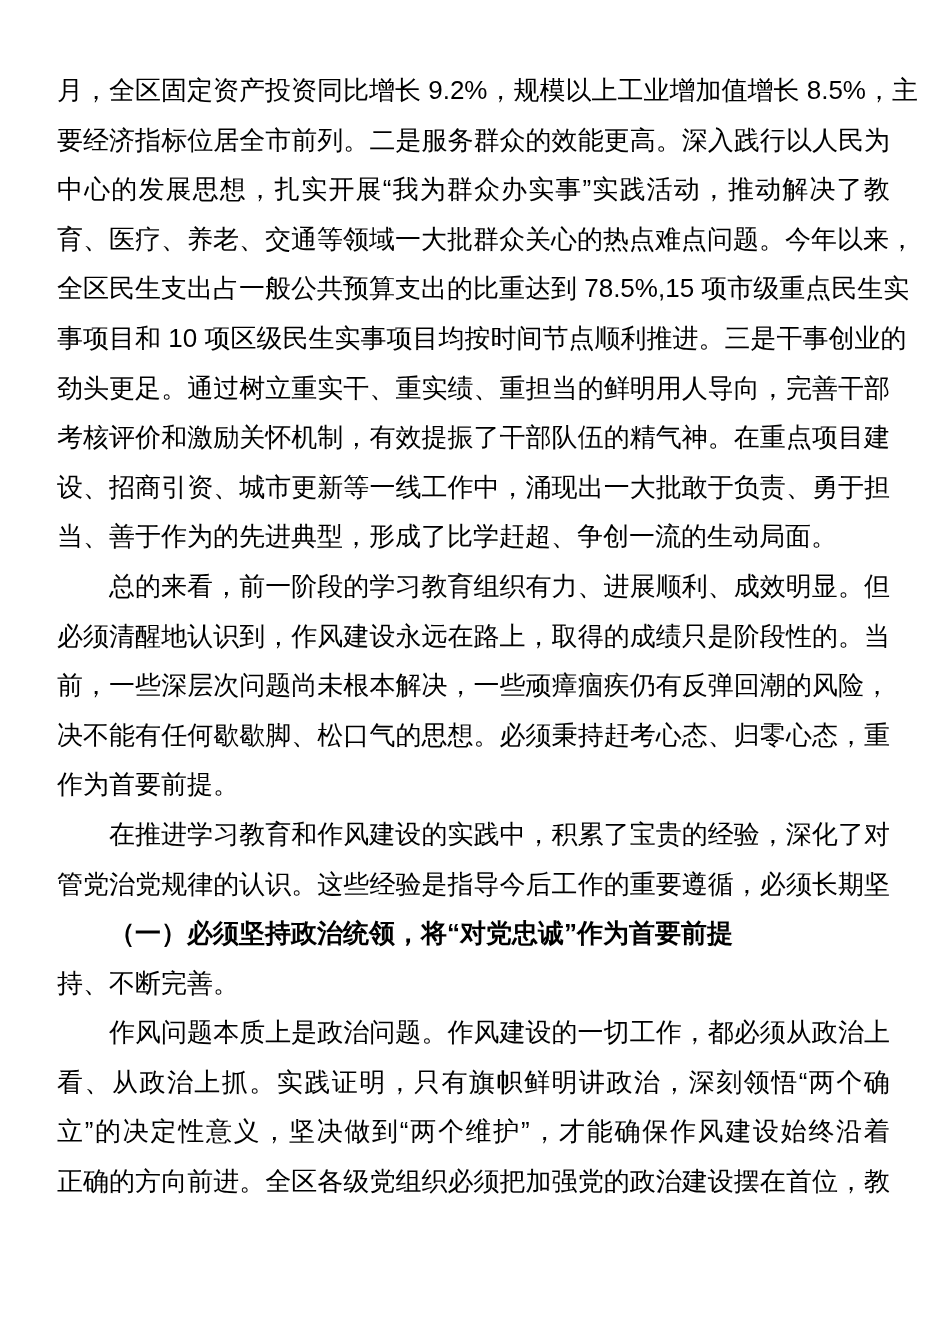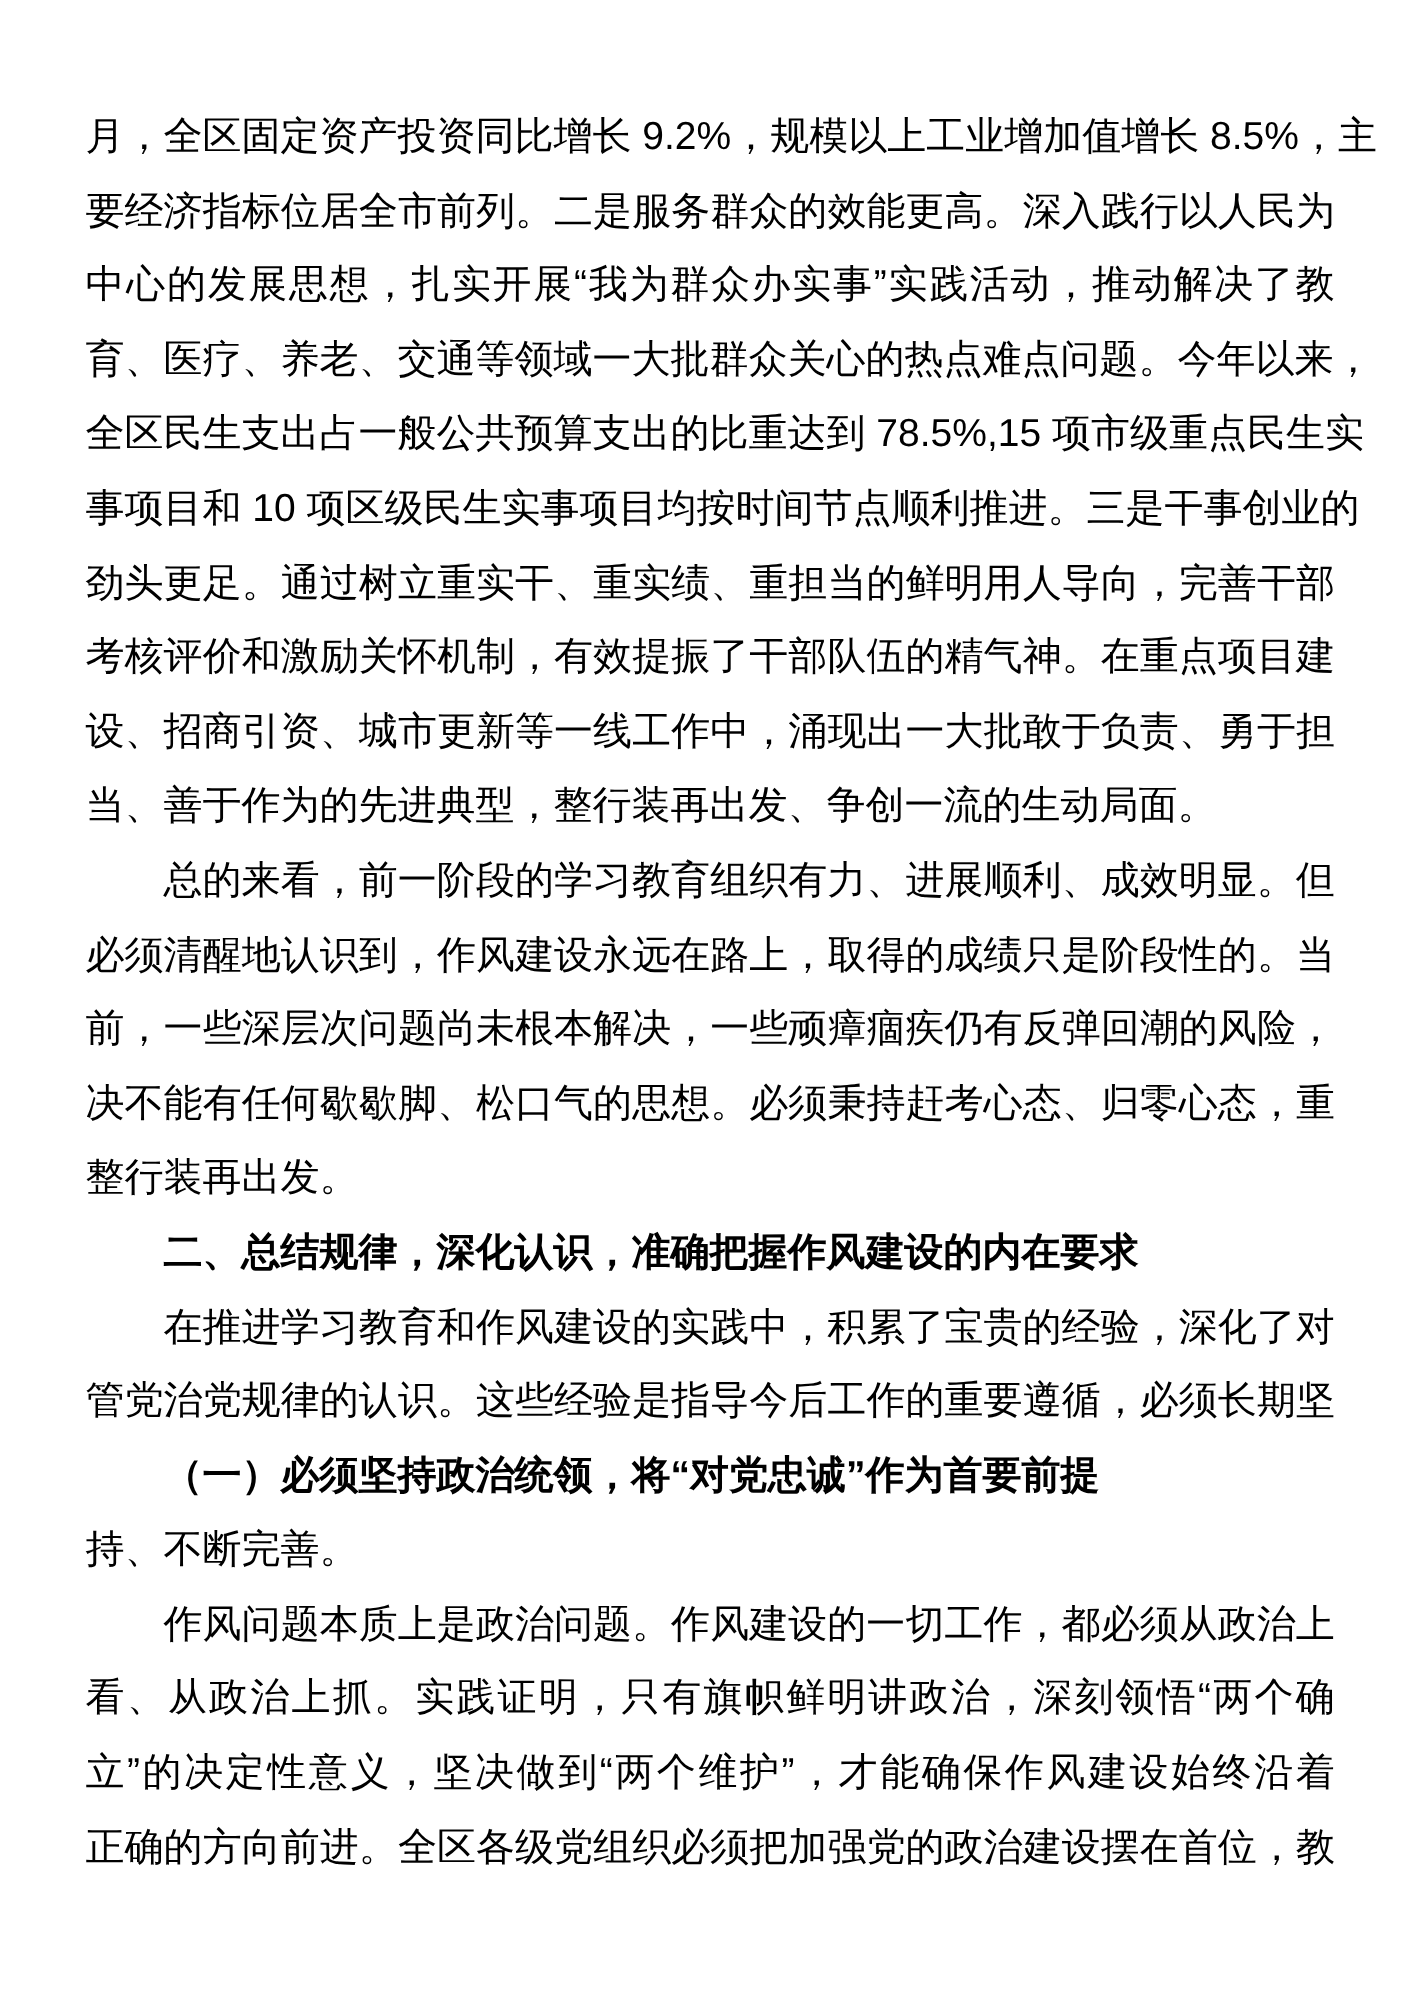--- a/index.html
+++ b/index.html
@@ -41,27 +41,26 @@
   <div class="doc-body">
       <div class="line justify"><span class="tok">月</span><span class="tok">，</span><span class="tok">全</span><span class="tok">区</span><span class="tok">固</span><span class="tok">定</span><span class="tok">资</span><span class="tok">产</span><span class="tok">投</span><span class="tok">资</span><span class="tok">同</span><span class="tok">比</span><span class="tok">增</span><span class="tok">长</span><span class="tok"> 9.2%</span><span class="tok">，</span><span class="tok">规</span><span class="tok">模</span><span class="tok">以</span><span class="tok">上</span><span class="tok">工</span><span class="tok">业</span><span class="tok">增</span><span class="tok">加</span><span class="tok">值</span><span class="tok">增</span><span class="tok">长</span><span class="tok"> 8.5%</span><span class="tok">，</span><span class="tok">主</span></div>
       <div class="line justify"><span class="tok">要</span><span class="tok">经</span><span class="tok">济</span><span class="tok">指</span><span class="tok">标</span><span class="tok">位</span><span class="tok">居</span><span class="tok">全</span><span class="tok">市</span><span class="tok">前</span><span class="tok">列</span><span class="tok">。</span><span class="tok">二</span><span class="tok">是</span><span class="tok">服</span><span class="tok">务</span><span class="tok">群</span><span class="tok">众</span><span class="tok">的</span><span class="tok">效</span><span class="tok">能</span><span class="tok">更</span><span class="tok">高</span><span class="tok">。</span><span class="tok">深</span><span class="tok">入</span><span class="tok">践</span><span class="tok">行</span><span class="tok">以</span><span class="tok">人</span><span class="tok">民</span><span class="tok">为</span></div>
       <div class="line justify"><span class="tok">中</span><span class="tok">心</span><span class="tok">的</span><span class="tok">发</span><span class="tok">展</span><span class="tok">思</span><span class="tok">想</span><span class="tok">，</span><span class="tok">扎</span><span class="tok">实</span><span class="tok">开</span><span class="tok">展</span><span class="tok">“</span><span class="tok">我</span><span class="tok">为</span><span class="tok">群</span><span class="tok">众</span><span class="tok">办</span><span class="tok">实</span><span class="tok">事</span><span class="tok">”</span><span class="tok">实</span><span class="tok">践</span><span class="tok">活</span><span class="tok">动</span><span class="tok">，</span><span class="tok">推</span><span class="tok">动</span><span class="tok">解</span><span class="tok">决</span><span class="tok">了</span><span class="tok">教</span></div>
       <div class="line justify"><span class="tok">育</span><span class="tok">、</span><span class="tok">医</span><span class="tok">疗</span><span class="tok">、</span><span class="tok">养</span><span class="tok">老</span><span class="tok">、</span><span class="tok">交</span><span class="tok">通</span><span class="tok">等</span><span class="tok">领</span><span class="tok">域</span><span class="tok">一</span><span class="tok">大</span><span class="tok">批</span><span class="tok">群</span><span class="tok">众</span><span class="tok">关</span><span class="tok">心</span><span class="tok">的</span><span class="tok">热</span><span class="tok">点</span><span class="tok">难</span><span class="tok">点</span><span class="tok">问</span><span class="tok">题</span><span class="tok">。</span><span class="tok">今</span><span class="tok">年</span><span class="tok">以</span><span class="tok">来</span><span class="tok">，</span></div>
       <div class="line justify"><span class="tok">全</span><span class="tok">区</span><span class="tok">民</span><span class="tok">生</span><span class="tok">支</span><span class="tok">出</span><span class="tok">占</span><span class="tok">一</span><span class="tok">般</span><span class="tok">公</span><span class="tok">共</span><span class="tok">预</span><span class="tok">算</span><span class="tok">支</span><span class="tok">出</span><span class="tok">的</span><span class="tok">比</span><span class="tok">重</span><span class="tok">达</span><span class="tok">到</span><span class="tok"> 78.5%,15 </span><span class="tok">项</span><span class="tok">市</span><span class="tok">级</span><span class="tok">重</span><span class="tok">点</span><span class="tok">民</span><span class="tok">生</span><span class="tok">实</span></div>
       <div class="line justify"><span class="tok">事</span><span class="tok">项</span><span class="tok">目</span><span class="tok">和</span><span class="tok"> 10 </span><span class="tok">项</span><span class="tok">区</span><span class="tok">级</span><span class="tok">民</span><span class="tok">生</span><span class="tok">实</span><span class="tok">事</span><span class="tok">项</span><span class="tok">目</span><span class="tok">均</span><span class="tok">按</span><span class="tok">时</span><span class="tok">间</span><span class="tok">节</span><span class="tok">点</span><span class="tok">顺</span><span class="tok">利</span><span class="tok">推</span><span class="tok">进</span><span class="tok">。</span><span class="tok">三</span><span class="tok">是</span><span class="tok">干</span><span class="tok">事</span><span class="tok">创</span><span class="tok">业</span><span class="tok">的</span></div>
       <div class="line justify"><span class="tok">劲</span><span class="tok">头</span><span class="tok">更</span><span class="tok">足</span><span class="tok">。</span><span class="tok">通</span><span class="tok">过</span><span class="tok">树</span><span class="tok">立</span><span class="tok">重</span><span class="tok">实</span><span class="tok">干</span><span class="tok">、</span><span class="tok">重</span><span class="tok">实</span><span class="tok">绩</span><span class="tok">、</span><span class="tok">重</span><span class="tok">担</span><span class="tok">当</span><span class="tok">的</span><span class="tok">鲜</span><span class="tok">明</span><span class="tok">用</span><span class="tok">人</span><span class="tok">导</span><span class="tok">向</span><span class="tok">，</span><span class="tok">完</span><span class="tok">善</span><span class="tok">干</span><span class="tok">部</span></div>
       <div class="line justify"><span class="tok">考</span><span class="tok">核</span><span class="tok">评</span><span class="tok">价</span><span class="tok">和</span><span class="tok">激</span><span class="tok">励</span><span class="tok">关</span><span class="tok">怀</span><span class="tok">机</span><span class="tok">制</span><span class="tok">，</span><span class="tok">有</span><span class="tok">效</span><span class="tok">提</span><span class="tok">振</span><span class="tok">了</span><span class="tok">干</span><span class="tok">部</span><span class="tok">队</span><span class="tok">伍</span><span class="tok">的</span><span class="tok">精</span><span class="tok">气</span><span class="tok">神</span><span class="tok">。</span><span class="tok">在</span><span class="tok">重</span><span class="tok">点</span><span class="tok">项</span><span class="tok">目</span><span class="tok">建</span></div>
       <div class="line justify"><span class="tok">设</span><span class="tok">、</span><span class="tok">招</span><span class="tok">商</span><span class="tok">引</span><span class="tok">资</span><span class="tok">、</span><span class="tok">城</span><span class="tok">市</span><span class="tok">更</span><span class="tok">新</span><span class="tok">等</span><span class="tok">一</span><span class="tok">线</span><span class="tok">工</span><span class="tok">作</span><span class="tok">中</span><span class="tok">，</span><span class="tok">涌</span><span class="tok">现</span><span class="tok">出</span><span class="tok">一</span><span class="tok">大</span><span class="tok">批</span><span class="tok">敢</span><span class="tok">于</span><span class="tok">负</span><span class="tok">责</span><span class="tok">、</span><span class="tok">勇</span><span class="tok">于</span><span class="tok">担</span></div>
-      <div class="line">当、善于作为的先进典型，整行装再出发、争创一流的生动局面。</div>
+      <div class="line">当、善于作为的先进典型，形成了比学赶超、争创一流的生动局面。</div>
       <div class="line justify indent"><span class="tok">总</span><span class="tok">的</span><span class="tok">来</span><span class="tok">看</span><span class="tok">，</span><span class="tok">前</span><span class="tok">一</span><span class="tok">阶</span><span class="tok">段</span><span class="tok">的</span><span class="tok">学</span><span class="tok">习</span><span class="tok">教</span><span class="tok">育</span><span class="tok">组</span><span class="tok">织</span><span class="tok">有</span><span class="tok">力</span><span class="tok">、</span><span class="tok">进</span><span class="tok">展</span><span class="tok">顺</span><span class="tok">利</span><span class="tok">、</span><span class="tok">成</span><span class="tok">效</span><span class="tok">明</span><span class="tok">显</span><span class="tok">。</span><span class="tok">但</span></div>
       <div class="line justify"><span class="tok">必</span><span class="tok">须</span><span class="tok">清</span><span class="tok">醒</span><span class="tok">地</span><span class="tok">认</span><span class="tok">识</span><span class="tok">到</span><span class="tok">，</span><span class="tok">作</span><span class="tok">风</span><span class="tok">建</span><span class="tok">设</span><span class="tok">永</span><span class="tok">远</span><span class="tok">在</span><span class="tok">路</span><span class="tok">上</span><span class="tok">，</span><span class="tok">取</span><span class="tok">得</span><span class="tok">的</span><span class="tok">成</span><span class="tok">绩</span><span class="tok">只</span><span class="tok">是</span><span class="tok">阶</span><span class="tok">段</span><span class="tok">性</span><span class="tok">的</span><span class="tok">。</span><span class="tok">当</span></div>
       <div class="line justify"><span class="tok">前</span><span class="tok">，</span><span class="tok">一</span><span class="tok">些</span><span class="tok">深</span><span class="tok">层</span><span class="tok">次</span><span class="tok">问</span><span class="tok">题</span><span class="tok">尚</span><span class="tok">未</span><span class="tok">根</span><span class="tok">本</span><span class="tok">解</span><span class="tok">决</span><span class="tok">，</span><span class="tok">一</span><span class="tok">些</span><span class="tok">顽</span><span class="tok">瘴</span><span class="tok">痼</span><span class="tok">疾</span><span class="tok">仍</span><span class="tok">有</span><span class="tok">反</span><span class="tok">弹</span><span class="tok">回</span><span class="tok">潮</span><span class="tok">的</span><span class="tok">风</span><span class="tok">险</span><span class="tok">，</span></div>
       <div class="line justify"><span class="tok">决</span><span class="tok">不</span><span class="tok">能</span><span class="tok">有</span><span class="tok">任</span><span class="tok">何</span><span class="tok">歇</span><span class="tok">歇</span><span class="tok">脚</span><span class="tok">、</span><span class="tok">松</span><span class="tok">口</span><span class="tok">气</span><span class="tok">的</span><span class="tok">思</span><span class="tok">想</span><span class="tok">。</span><span class="tok">必</span><span class="tok">须</span><span class="tok">秉</span><span class="tok">持</span><span class="tok">赶</span><span class="tok">考</span><span class="tok">心</span><span class="tok">态</span><span class="tok">、</span><span class="tok">归</span><span class="tok">零</span><span class="tok">心</span><span class="tok">态</span><span class="tok">，</span><span class="tok">重</span></div>
-      <div class="line">整行装再出发。</div>
-      <div class="line indent bold">二、总结规律，深化认识，准确把握作风建设的内在要求</div>
+      <div class="line">作为首要前提。</div>
       <div class="line justify indent"><span class="tok">在</span><span class="tok">推</span><span class="tok">进</span><span class="tok">学</span><span class="tok">习</span><span class="tok">教</span><span class="tok">育</span><span class="tok">和</span><span class="tok">作</span><span class="tok">风</span><span class="tok">建</span><span class="tok">设</span><span class="tok">的</span><span class="tok">实</span><span class="tok">践</span><span class="tok">中</span><span class="tok">，</span><span class="tok">积</span><span class="tok">累</span><span class="tok">了</span><span class="tok">宝</span><span class="tok">贵</span><span class="tok">的</span><span class="tok">经</span><span class="tok">验</span><span class="tok">，</span><span class="tok">深</span><span class="tok">化</span><span class="tok">了</span><span class="tok">对</span></div>
       <div class="line justify"><span class="tok">管</span><span class="tok">党</span><span class="tok">治</span><span class="tok">党</span><span class="tok">规</span><span class="tok">律</span><span class="tok">的</span><span class="tok">认</span><span class="tok">识</span><span class="tok">。</span><span class="tok">这</span><span class="tok">些</span><span class="tok">经</span><span class="tok">验</span><span class="tok">是</span><span class="tok">指</span><span class="tok">导</span><span class="tok">今</span><span class="tok">后</span><span class="tok">工</span><span class="tok">作</span><span class="tok">的</span><span class="tok">重</span><span class="tok">要</span><span class="tok">遵</span><span class="tok">循</span><span class="tok">，</span><span class="tok">必</span><span class="tok">须</span><span class="tok">长</span><span class="tok">期</span><span class="tok">坚</span></div>
       <div class="line indent bold">（一）必须坚持政治统领，将“对党忠诚”作为首要前提</div>
       <div class="line">持、不断完善。</div>
       <div class="line justify indent"><span class="tok">作</span><span class="tok">风</span><span class="tok">问</span><span class="tok">题</span><span class="tok">本</span><span class="tok">质</span><span class="tok">上</span><span class="tok">是</span><span class="tok">政</span><span class="tok">治</span><span class="tok">问</span><span class="tok">题</span><span class="tok">。</span><span class="tok">作</span><span class="tok">风</span><span class="tok">建</span><span class="tok">设</span><span class="tok">的</span><span class="tok">一</span><span class="tok">切</span><span class="tok">工</span><span class="tok">作</span><span class="tok">，</span><span class="tok">都</span><span class="tok">必</span><span class="tok">须</span><span class="tok">从</span><span class="tok">政</span><span class="tok">治</span><span class="tok">上</span></div>
       <div class="line justify"><span class="tok">看</span><span class="tok">、</span><span class="tok">从</span><span class="tok">政</span><span class="tok">治</span><span class="tok">上</span><span class="tok">抓</span><span class="tok">。</span><span class="tok">实</span><span class="tok">践</span><span class="tok">证</span><span class="tok">明</span><span class="tok">，</span><span class="tok">只</span><span class="tok">有</span><span class="tok">旗</span><span class="tok">帜</span><span class="tok">鲜</span><span class="tok">明</span><span class="tok">讲</span><span class="tok">政</span><span class="tok">治</span><span class="tok">，</span><span class="tok">深</span><span class="tok">刻</span><span class="tok">领</span><span class="tok">悟</span><span class="tok">“</span><span class="tok">两</span><span class="tok">个</span><span class="tok">确</span></div>
       <div class="line justify"><span class="tok">立</span><span class="tok">”</span><span class="tok">的</span><span class="tok">决</span><span class="tok">定</span><span class="tok">性</span><span class="tok">意</span><span class="tok">义</span><span class="tok">，</span><span class="tok">坚</span><span class="tok">决</span><span class="tok">做</span><span class="tok">到</span><span class="tok">“</span><span class="tok">两</span><span class="tok">个</span><span class="tok">维</span><span class="tok">护</span><span class="tok">”</span><span class="tok">，</span><span class="tok">才</span><span class="tok">能</span><span class="tok">确</span><span class="tok">保</span><span class="tok">作</span><span class="tok">风</span><span class="tok">建</span><span class="tok">设</span><span class="tok">始</span><span class="tok">终</span><span class="tok">沿</span><span class="tok">着</span></div>
       <div class="line justify"><span class="tok">正</span><span class="tok">确</span><span class="tok">的</span><span class="tok">方</span><span class="tok">向</span><span class="tok">前</span><span class="tok">进</span><span class="tok">。</span><span class="tok">全</span><span class="tok">区</span><span class="tok">各</span><span class="tok">级</span><span class="tok">党</span><span class="tok">组</span><span class="tok">织</span><span class="tok">必</span><span class="tok">须</span><span class="tok">把</span><span class="tok">加</span><span class="tok">强</span><span class="tok">党</span><span class="tok">的</span><span class="tok">政</span><span class="tok">治</span><span class="tok">建</span><span class="tok">设</span><span class="tok">摆</span><span class="tok">在</span><span class="tok">首</span><span class="tok">位</span><span class="tok">，</span><span class="tok">教</span></div>
     </div>
 </div>

